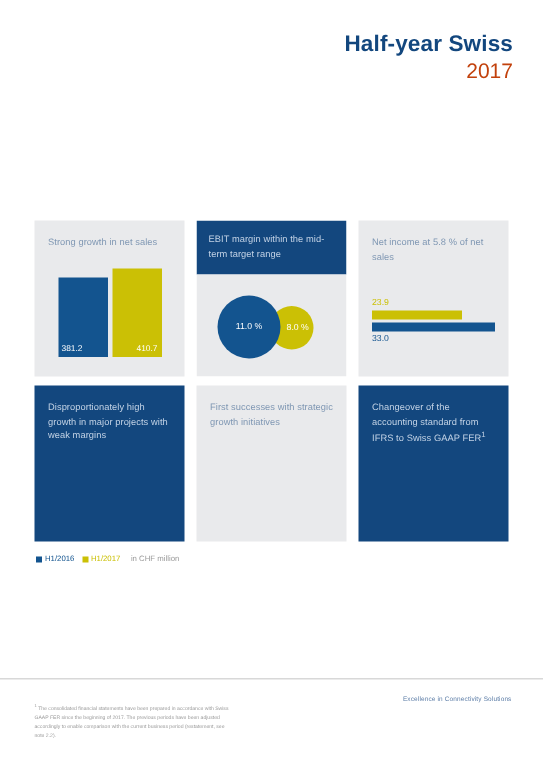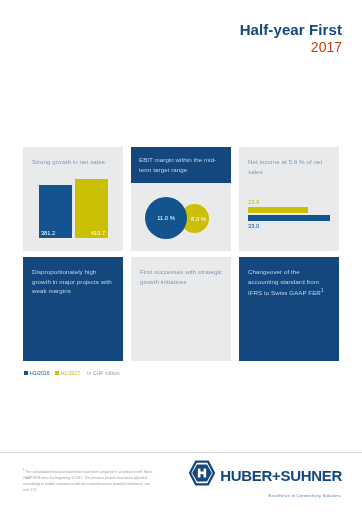--- a/index.html
+++ b/index.html
@@ -220,21 +220,21 @@
     color: #5b7ca6;
     margin-top: 3px;
     margin-right: 1px;
     letter-spacing: 0.1px;
   }
 </style>
 </head>
 <body>
 
 <div class="header">
-  <div class="report-title">Half-year First</div>
+  <div class="report-title">Half-year Swiss</div>
   <div class="report-year">2017</div>
 </div>
 
 <div class="cards">
 
   <div class="card card-grey">
     <div class="pad">
       <div class="card-title title-on-grey">Strong growth in net sales</div>
     </div>
     <div class="vbars">
@@ -301,24 +301,14 @@
   <span class="legend-unit">in CHF million</span>
 </div>
 
 <div class="footer-rule"></div>
 
 <div class="footnote"><sup>1</sup>
   <span>The consolidated financial statements have been prepared in accordance with Swiss GAAP FER since the beginning of 2017. The previous periods have been adjusted accordingly to enable comparison with the current business period (restatement, see note 2.2).</span>
 </div>
 
 <div class="logo">
-  <div class="logo-row">
-    <span>
-      <svg width="26" height="26" viewBox="0 0 100 100">
-        <polygon points="27,6 73,6 96,50 73,94 27,94 4,50" fill="none" stroke="#13477e" stroke-width="9"></polygon>
-        <polygon points="31,17 69,17 88,50 69,83 31,83 12,50" fill="#13477e"></polygon>
-        <path d="M34,33 h10 v11 h12 v-11 h10 v34 h-10 v-12 h-12 v12 h-10 z" fill="#ffffff"></path>
-      </svg>
-    </span>
-    <span class="logo-word">HUBER+SUHNER</span>
-  </div>
   <div class="logo-tagline">Excellence in Connectivity Solutions</div>
 </div>
 
 </body></html>

